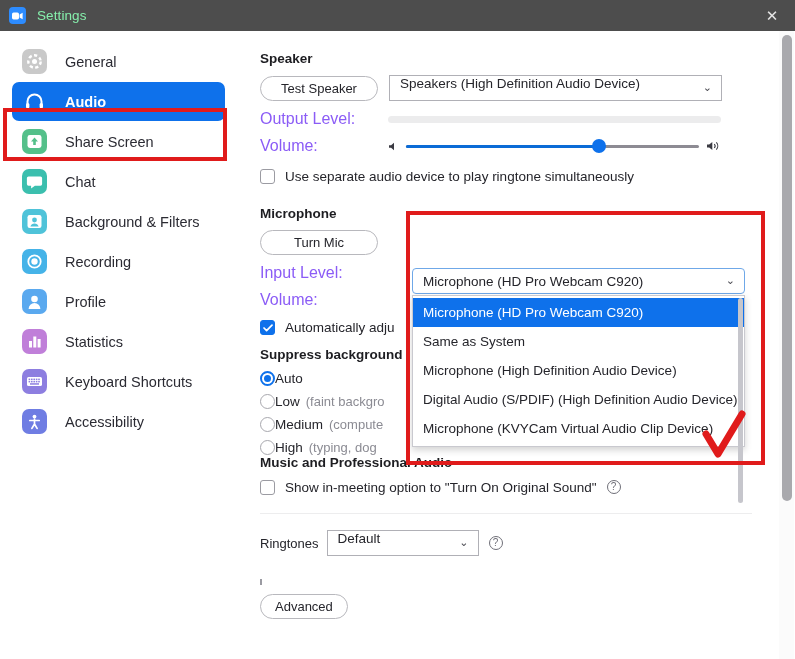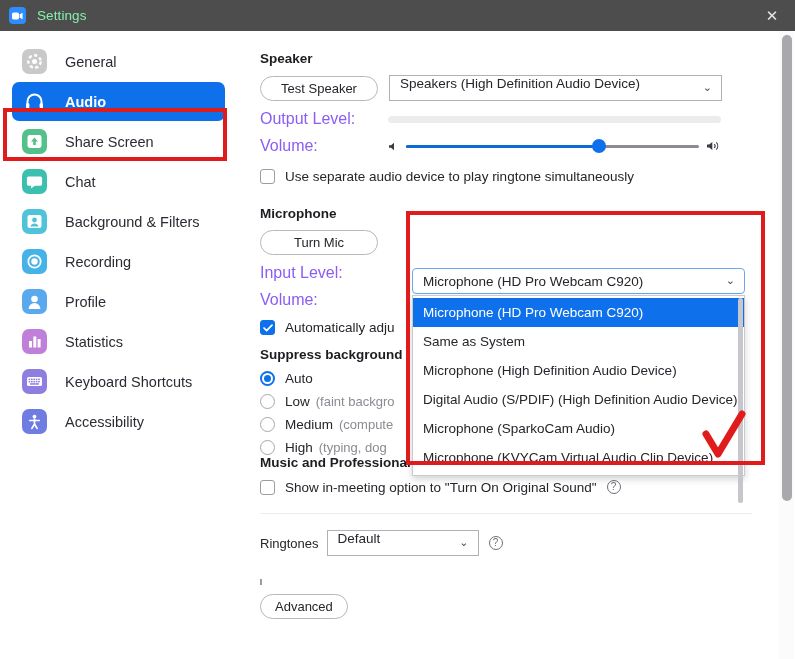--- a/index.html
+++ b/index.html
@@ -144,21 +144,21 @@
 
   .radio-row { display: flex; align-items: center; margin-top: 8px; }
   .rdo {
     width: 15px; height: 15px; border-radius: 50%;
     border: 1.6px solid #a8a8ae; background: #fff;
     flex: 0 0 15px; cursor: pointer;
     display: flex; align-items: center; justify-content: center;
   }
   .rdo.on { border-color: #0e71eb; border-width: 2.2px; }
   .rdo.on::after { content: ""; width: 7px; height: 7px; border-radius: 50%; background: #0e71eb; }
-  .radio-row .rtext { margin-left: 10px; font-size: 13.5px; color: #25252b; }
+  .radio-row .rtext { margin-left: 0; font-size: 13.5px; color: #25252b; }
   .radio-row .rhint { margin-left: 6px; font-size: 13px; color: #8b8b93; }
 
   .help {
     width: 14px; height: 14px; border-radius: 50%;
     border: 1.2px solid #6f6f78; color: #6f6f78;
     font-size: 10px; line-height: 12px; text-align: center;
     margin-left: 10px; flex: 0 0 14px; cursor: pointer;
   }
 
   .divider { width: 492px; height: 1px; background: #ededee; margin: 18px 0 0 0; }
@@ -480,21 +480,20 @@
   <div class="dd-wrap">
     <div class="dd-closed">
       <span>Microphone (HD Pro Webcam C920)</span>
       <span class="chev">⌄</span>
     </div>
     <div class="dd-list">
       <div class="dd-item sel">Microphone (HD Pro Webcam C920)</div>
       <div class="dd-item">Same as System</div>
       <div class="dd-item">Microphone (High Definition Audio Device)</div>
       <div class="dd-item">Digital Audio (S/PDIF) (High Definition Audio Device)</div>
-      <div class="dd-item">Microphone (SparkoCam Audio)</div>
       <div class="dd-item">Microphone (KVYCam Virtual Audio Clip Device)</div>
       <div class="dd-scroll"></div>
     </div>
   </div>
 
   <div class="vscroll">
     <div class="vthumb"></div>
   </div>
 
   <div class="anno anno-audio"></div>

